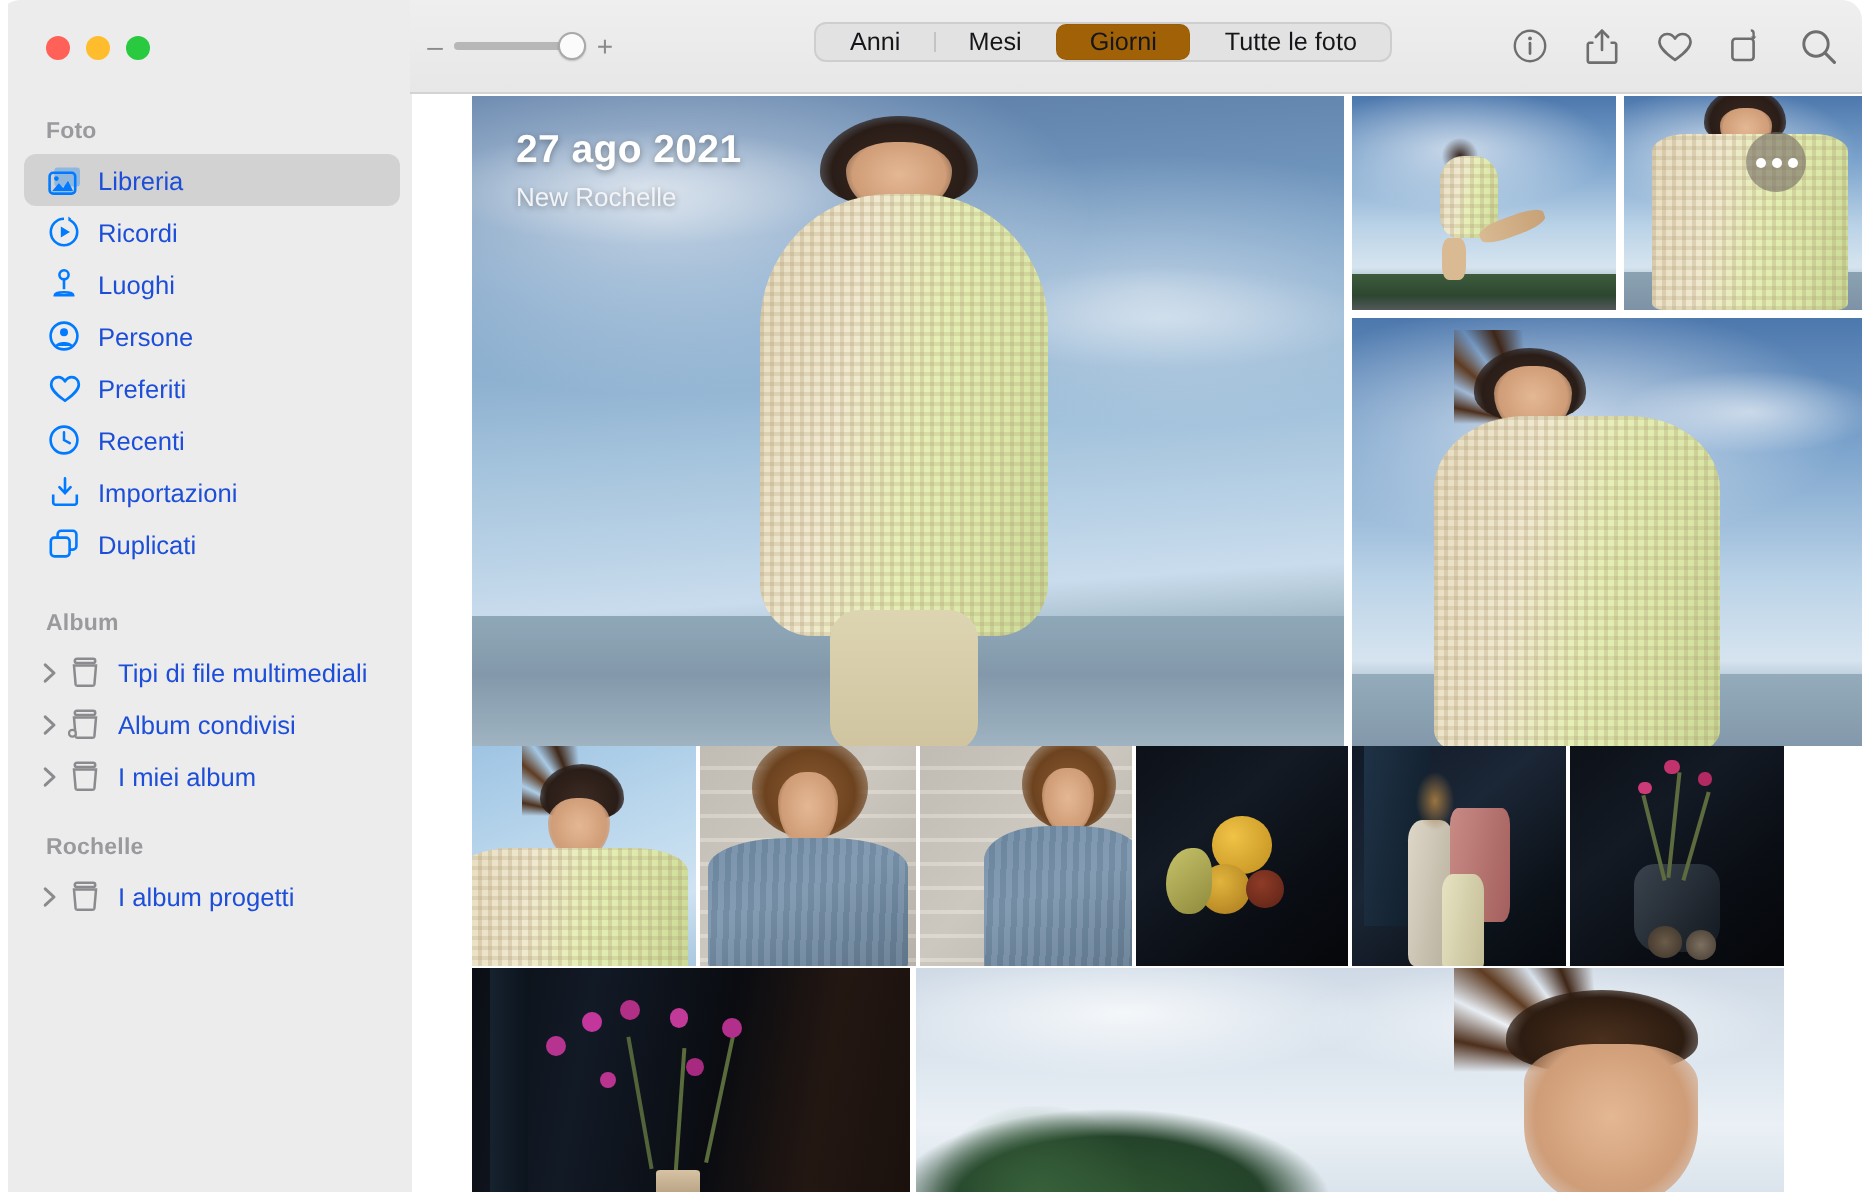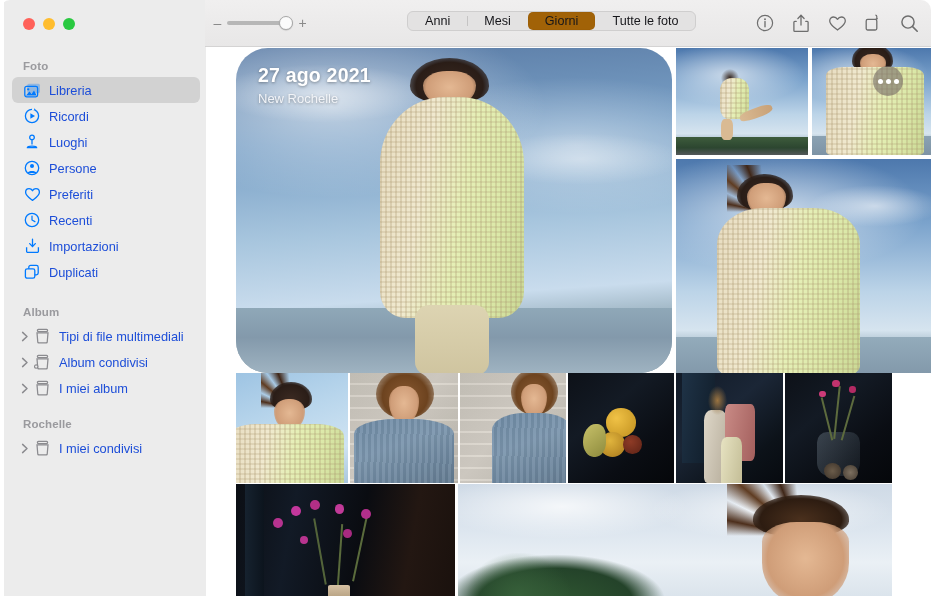--- a/index.html
+++ b/index.html
@@ -459,21 +459,21 @@
             <svg width="8" height="11" viewBox="0 0 8 11">
               <path d="M1.6 1.4 L6 5.5 L1.6 9.6" fill="none" stroke="#8b8b8f" stroke-width="1.5" stroke-linecap="round" stroke-linejoin="round"></path>
             </svg>
           </span>
           <span class="nav-icon">
             <svg width="15" height="16" viewBox="0 0 15 16">
               <rect x="2.4" y="1.4" width="10.2" height="2.1" rx="1" fill="none" stroke="#8b8b8f" stroke-width="1.25"></rect>
               <path d="M2 4.8 L13 4.8 L12.2 14.2 A0.8 0.8 0 0 1 11.4 14.9 L3.6 14.9 A0.8 0.8 0 0 1 2.8 14.2 Z" fill="none" stroke="#8b8b8f" stroke-width="1.25"></path>
             </svg>
           </span>
-          <span class="nav-label">I miei condivisi</span>
+          <span class="nav-label">I album progetti</span>
         </div>
       </div>
     </div>
   </div>
 
   <div id="toolbar">
 
     <div id="zoom-slider">
       <span class="zs-minus">–</span>
       <div class="zs-track">
@@ -528,21 +528,21 @@
         <svg width="19" height="19" viewBox="0 0 19 19">
           <circle cx="8" cy="8" r="6.1" fill="none" stroke="#6e6e6e" stroke-width="1.45"></circle>
           <path d="M12.6 12.6 L17.2 17.2" stroke="#6e6e6e" stroke-width="1.6" stroke-linecap="round"></path>
         </svg>
       </div>
     </div>
   </div>
 
   <div id="canvas">
 
-    <div class="photo sky-blue" style="left:30px; top:1px; width:436px; height:325px;border-radius:32px;">
+    <div class="photo sky-blue" style="left:30px; top:1px; width:436px; height:325px;">
       <div class="inner">
         <div class="water-strip" style="height:20%;"></div>
         <div class="blob" style="left:-5%;top:5%;width:50%;height:18%;background:radial-gradient(ellipse,rgba(255,255,255,.5),rgba(255,255,255,0) 70%);"></div>
         <div class="blob" style="left:55%;top:26%;width:48%;height:16%;background:radial-gradient(ellipse,rgba(255,255,255,.4),rgba(255,255,255,0) 70%);"></div>
         <div class="hair-dark" style="left:40%;top:3%;width:18%;height:14%;"></div>
         <div class="face-skin" style="left:43%;top:7%;width:12%;height:11%;"></div>
         <div class="figure-shirt" style="left:33%;top:15%;width:33%;height:68%;"></div>
         <div class="blob" style="left:41%;top:79%;width:17%;height:22%;border-radius:20%;background:linear-gradient(180deg,#ddd4b2,#cfc49f);"></div>
       </div>
     <div id="hero-text">

